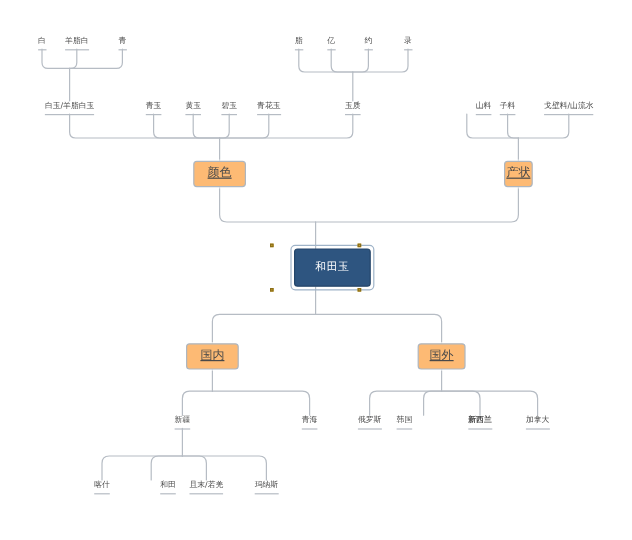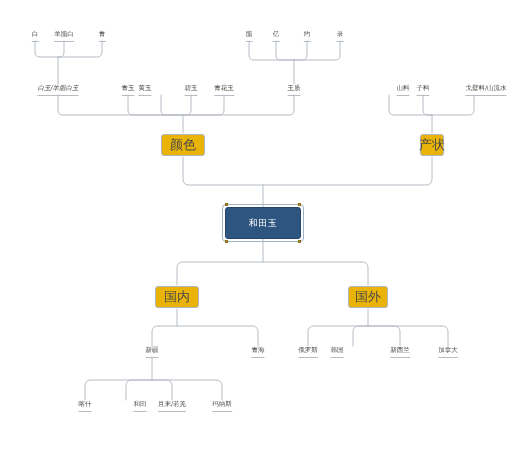--- a/index.html
+++ b/index.html
@@ -43,29 +43,30 @@
     padding-bottom: 2px;
     transform: translateX(-50%);
   }
   
   .boxnode {
     position: absolute;
     box-sizing: border-box;
     display: flex;
     align-items: center;
     justify-content: center;
-    background: #eab308;
+    background: #fdba74;
     border: 1px solid #aeb6bf;
     border-radius: 3px;
     color: #4a4a4a;
-    font-size: 13px;
+    font-size: 10px;
     line-height: 10px;
     white-space: nowrap;
     transform: translateX(-50%);
     box-shadow: 0 0 0 1px rgba(255,255,255,0.6);
+    text-decoration: underline;
   }
   
   .rootnode {
     position: absolute;
     box-sizing: border-box;
     display: flex;
     align-items: center;
     justify-content: center;
     background: #2e5580;
     border: 1px solid #24456a;
@@ -136,49 +137,49 @@
       <path d="M 152 380 L 132 380 Q 126 380 126 386 L 126 400" fill="none" stroke="#b6bcc4" stroke-width="1" stroke-linecap="round"></path>
       <path d="M 152 380 L 166 380 Q 172 380 172 386 L 172 400" fill="none" stroke="#b6bcc4" stroke-width="1" stroke-linecap="round"></path>
       <path d="M 152 380 L 216 380 Q 222 380 222 386 L 222 400" fill="none" stroke="#b6bcc4" stroke-width="1" stroke-linecap="round"></path>
       <path d="M 368 308 L 368 326" fill="none" stroke="#b6bcc4" stroke-width="1" stroke-linecap="round"></path>
       <path d="M 368 326 L 314 326 Q 308 326 308 332 L 308 346" fill="none" stroke="#b6bcc4" stroke-width="1" stroke-linecap="round"></path>
       <path d="M 368 326 L 359 326 Q 353 326 353 332 L 353 346" fill="none" stroke="#b6bcc4" stroke-width="1" stroke-linecap="round"></path>
       <path d="M 368 326 L 394 326 Q 400 326 400 332 L 400 346" fill="none" stroke="#b6bcc4" stroke-width="1" stroke-linecap="round"></path>
       <path d="M 368 326 L 442 326 Q 448 326 448 332 L 448 346" fill="none" stroke="#b6bcc4" stroke-width="1" stroke-linecap="round"></path>
     </svg>
   <div id="nodes">
-      <div class="rootnode" style="left: 263px; top: 207px; width: 76px; height: 32px;">和田玉</div>
-      <div class="leaf" style="left: 58px; top: 84px; font-style: italic;">白玉/羊脂白玉</div>
+      <div class="rootnode" style="left: 277px; top: 207px; width: 64px; height: 32px;">和田玉</div>
+      <div class="leaf" style="left: 58px; top: 84px;">白玉/羊脂白玉</div>
       <div class="leaf" style="left: 128px; top: 84px;">青玉</div>
-      <div class="leaf" style="left: 145px; top: 84px;">黄玉</div>
+      <div class="leaf" style="left: 161px; top: 84px;">黄玉</div>
       <div class="leaf" style="left: 191px; top: 84px;">碧玉</div>
       <div class="leaf" style="left: 224px; top: 84px;">青花玉</div>
       <div class="leaf" style="left: 35px; top: 30px;">白</div>
       <div class="leaf" style="left: 64px; top: 30px; text-align: right;">羊脂白</div>
       <div class="leaf" style="left: 102px; top: 30px;">青</div>
       <div class="boxnode" style="left: 183px; top: 134px; width: 44px; height: 22px;">颜色</div>
       <div class="leaf" style="left: 294px; top: 84px;">玉质</div>
       <div class="leaf" style="left: 249px; top: 30px;">脂</div>
       <div class="leaf" style="left: 276px; top: 30px;">亿</div>
       <div class="leaf" style="left: 307px; top: 30px;">约</div>
       <div class="leaf" style="left: 340px; top: 30px;">录</div>
       <div class="leaf" style="left: 403px; top: 84px;">山料</div>
       <div class="leaf" style="left: 423px; top: 84px;">子料</div>
-      <div class="leaf" style="left: 474px; top: 84px; margin-left: 12px;">戈壁料/山流水</div>
+      <div class="leaf" style="left: 474px; top: 84px;">戈壁料/山流水</div>
       <div class="boxnode" style="left: 432px; top: 134px; width: 24px; height: 22px;">产状</div>
       <div class="boxnode" style="left: 177px; top: 286px; width: 44px; height: 22px;">国内</div>
       <div class="boxnode" style="left: 368px; top: 286px; width: 40px; height: 22px;">国外</div>
       <div class="leaf" style="left: 152px; top: 346px;">新疆</div>
       <div class="leaf" style="left: 258px; top: 346px;">青海</div>
       <div class="leaf" style="left: 85px; top: 400px;">喀什</div>
       <div class="leaf" style="left: 140px; top: 400px;">和田</div>
       <div class="leaf" style="left: 172px; top: 400px;">且末/若羌</div>
       <div class="leaf" style="left: 222px; top: 400px;">玛纳斯</div>
       <div class="leaf" style="left: 308px; top: 346px;">俄罗斯</div>
       <div class="leaf" style="left: 337px; top: 346px; font-family: Liberation Mono, monospace;">韩国</div>
-      <div class="leaf" style="left: 400px; top: 346px;">新西兰</div>
+      <div class="leaf" style="left: 400px; top: 346px; font-weight: bold;">新西兰</div>
       <div class="leaf" style="left: 448px; top: 346px;">加拿大</div>
       <div class="handle" style="left: 225px; top: 203px;"></div>
       <div class="handle" style="left: 298px; top: 203px;"></div>
       <div class="handle" style="left: 225px; top: 240px;"></div>
       <div class="handle" style="left: 298px; top: 240px;"></div>
     </div>
 </div>
 
 </body></html>

